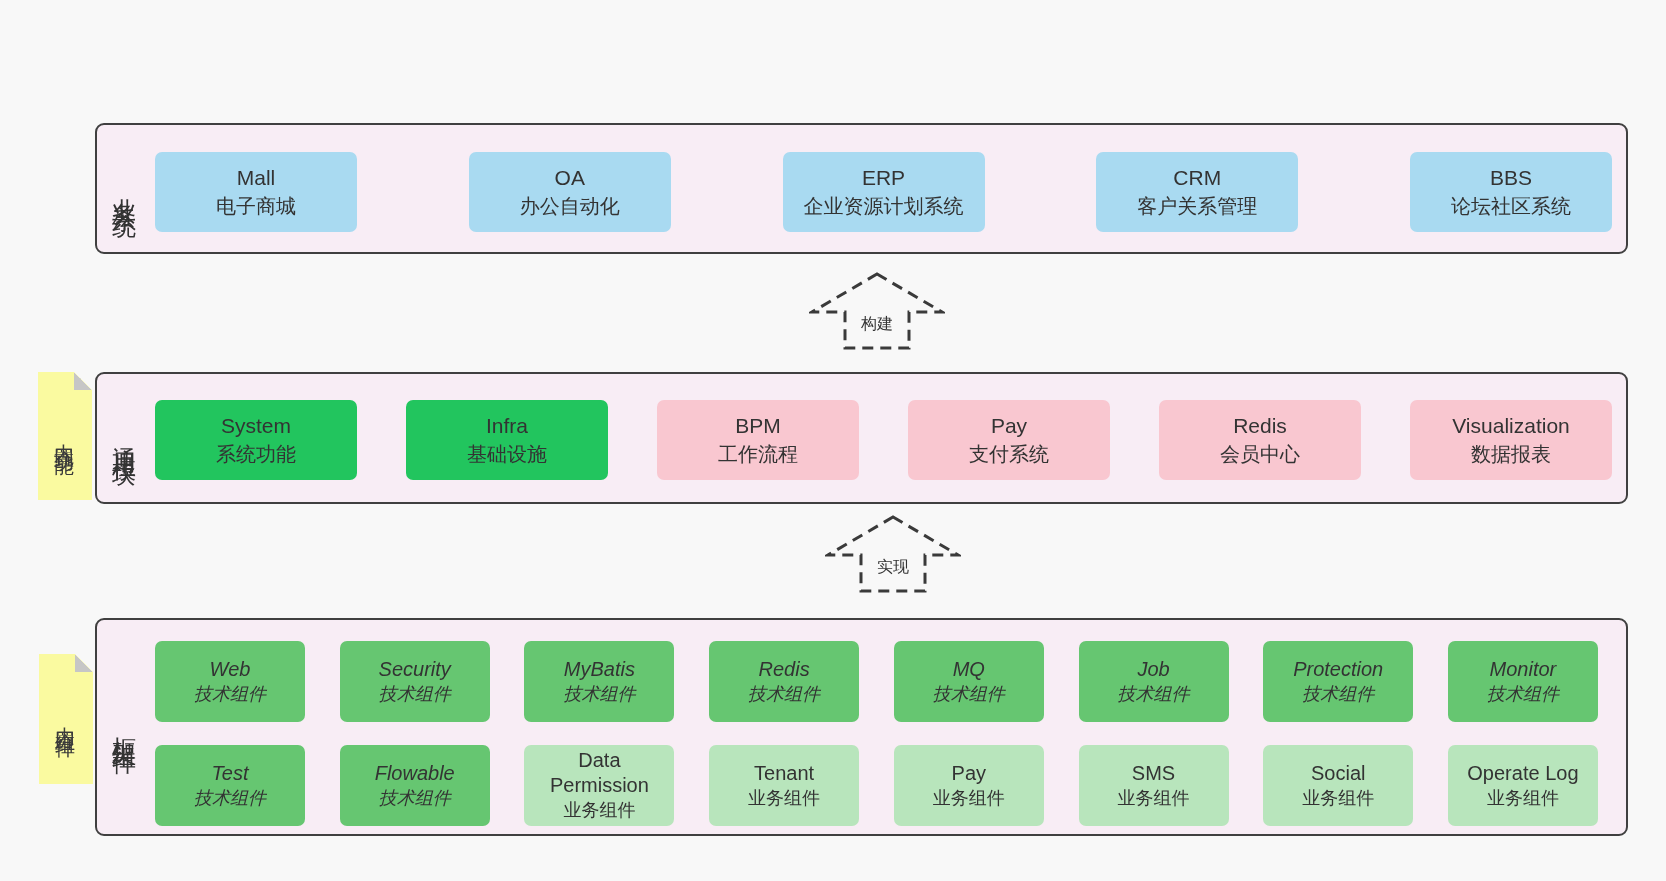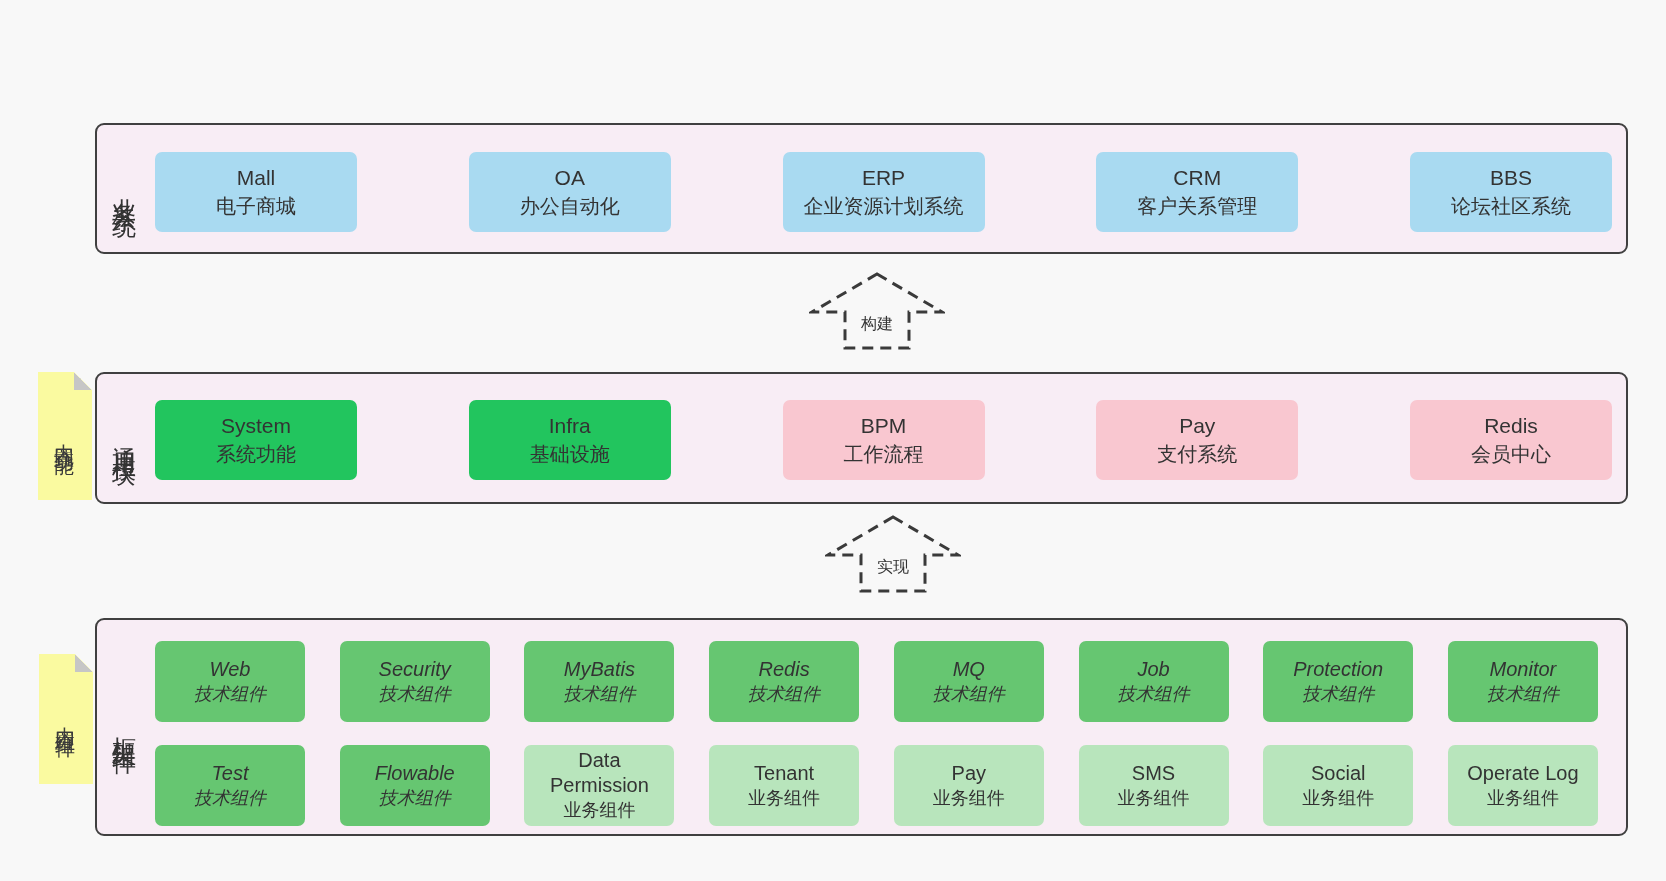--- a/index.html
+++ b/index.html
@@ -121,20 +121,24 @@
       <div class="box-sub">工作流程</div>
     </div>
     <div class="box big pink">
       <div class="box-title">Pay</div>
       <div class="box-sub">支付系统</div>
     </div>
     <div class="box big pink">
       <div class="box-title">Redis</div>
       <div class="box-sub">会员中心</div>
     </div>
+    <div class="box big pink">
+      <div class="box-title">Visualization</div>
+      <div class="box-sub">数据报表</div>
+    </div>
   </div>
 </div>
 
 <div class="arrow" id="arrow-implement">
   <svg viewBox="0 0 136 80">
     <polygon points="68,3 133,41 100,41 100,77 36,77 36,41 3,41" fill="none" stroke="#3a3a3a" stroke-width="3" stroke-dasharray="11 7"></polygon>
   </svg>
   <div class="arrow-label">实现</div>
 </div>
 

